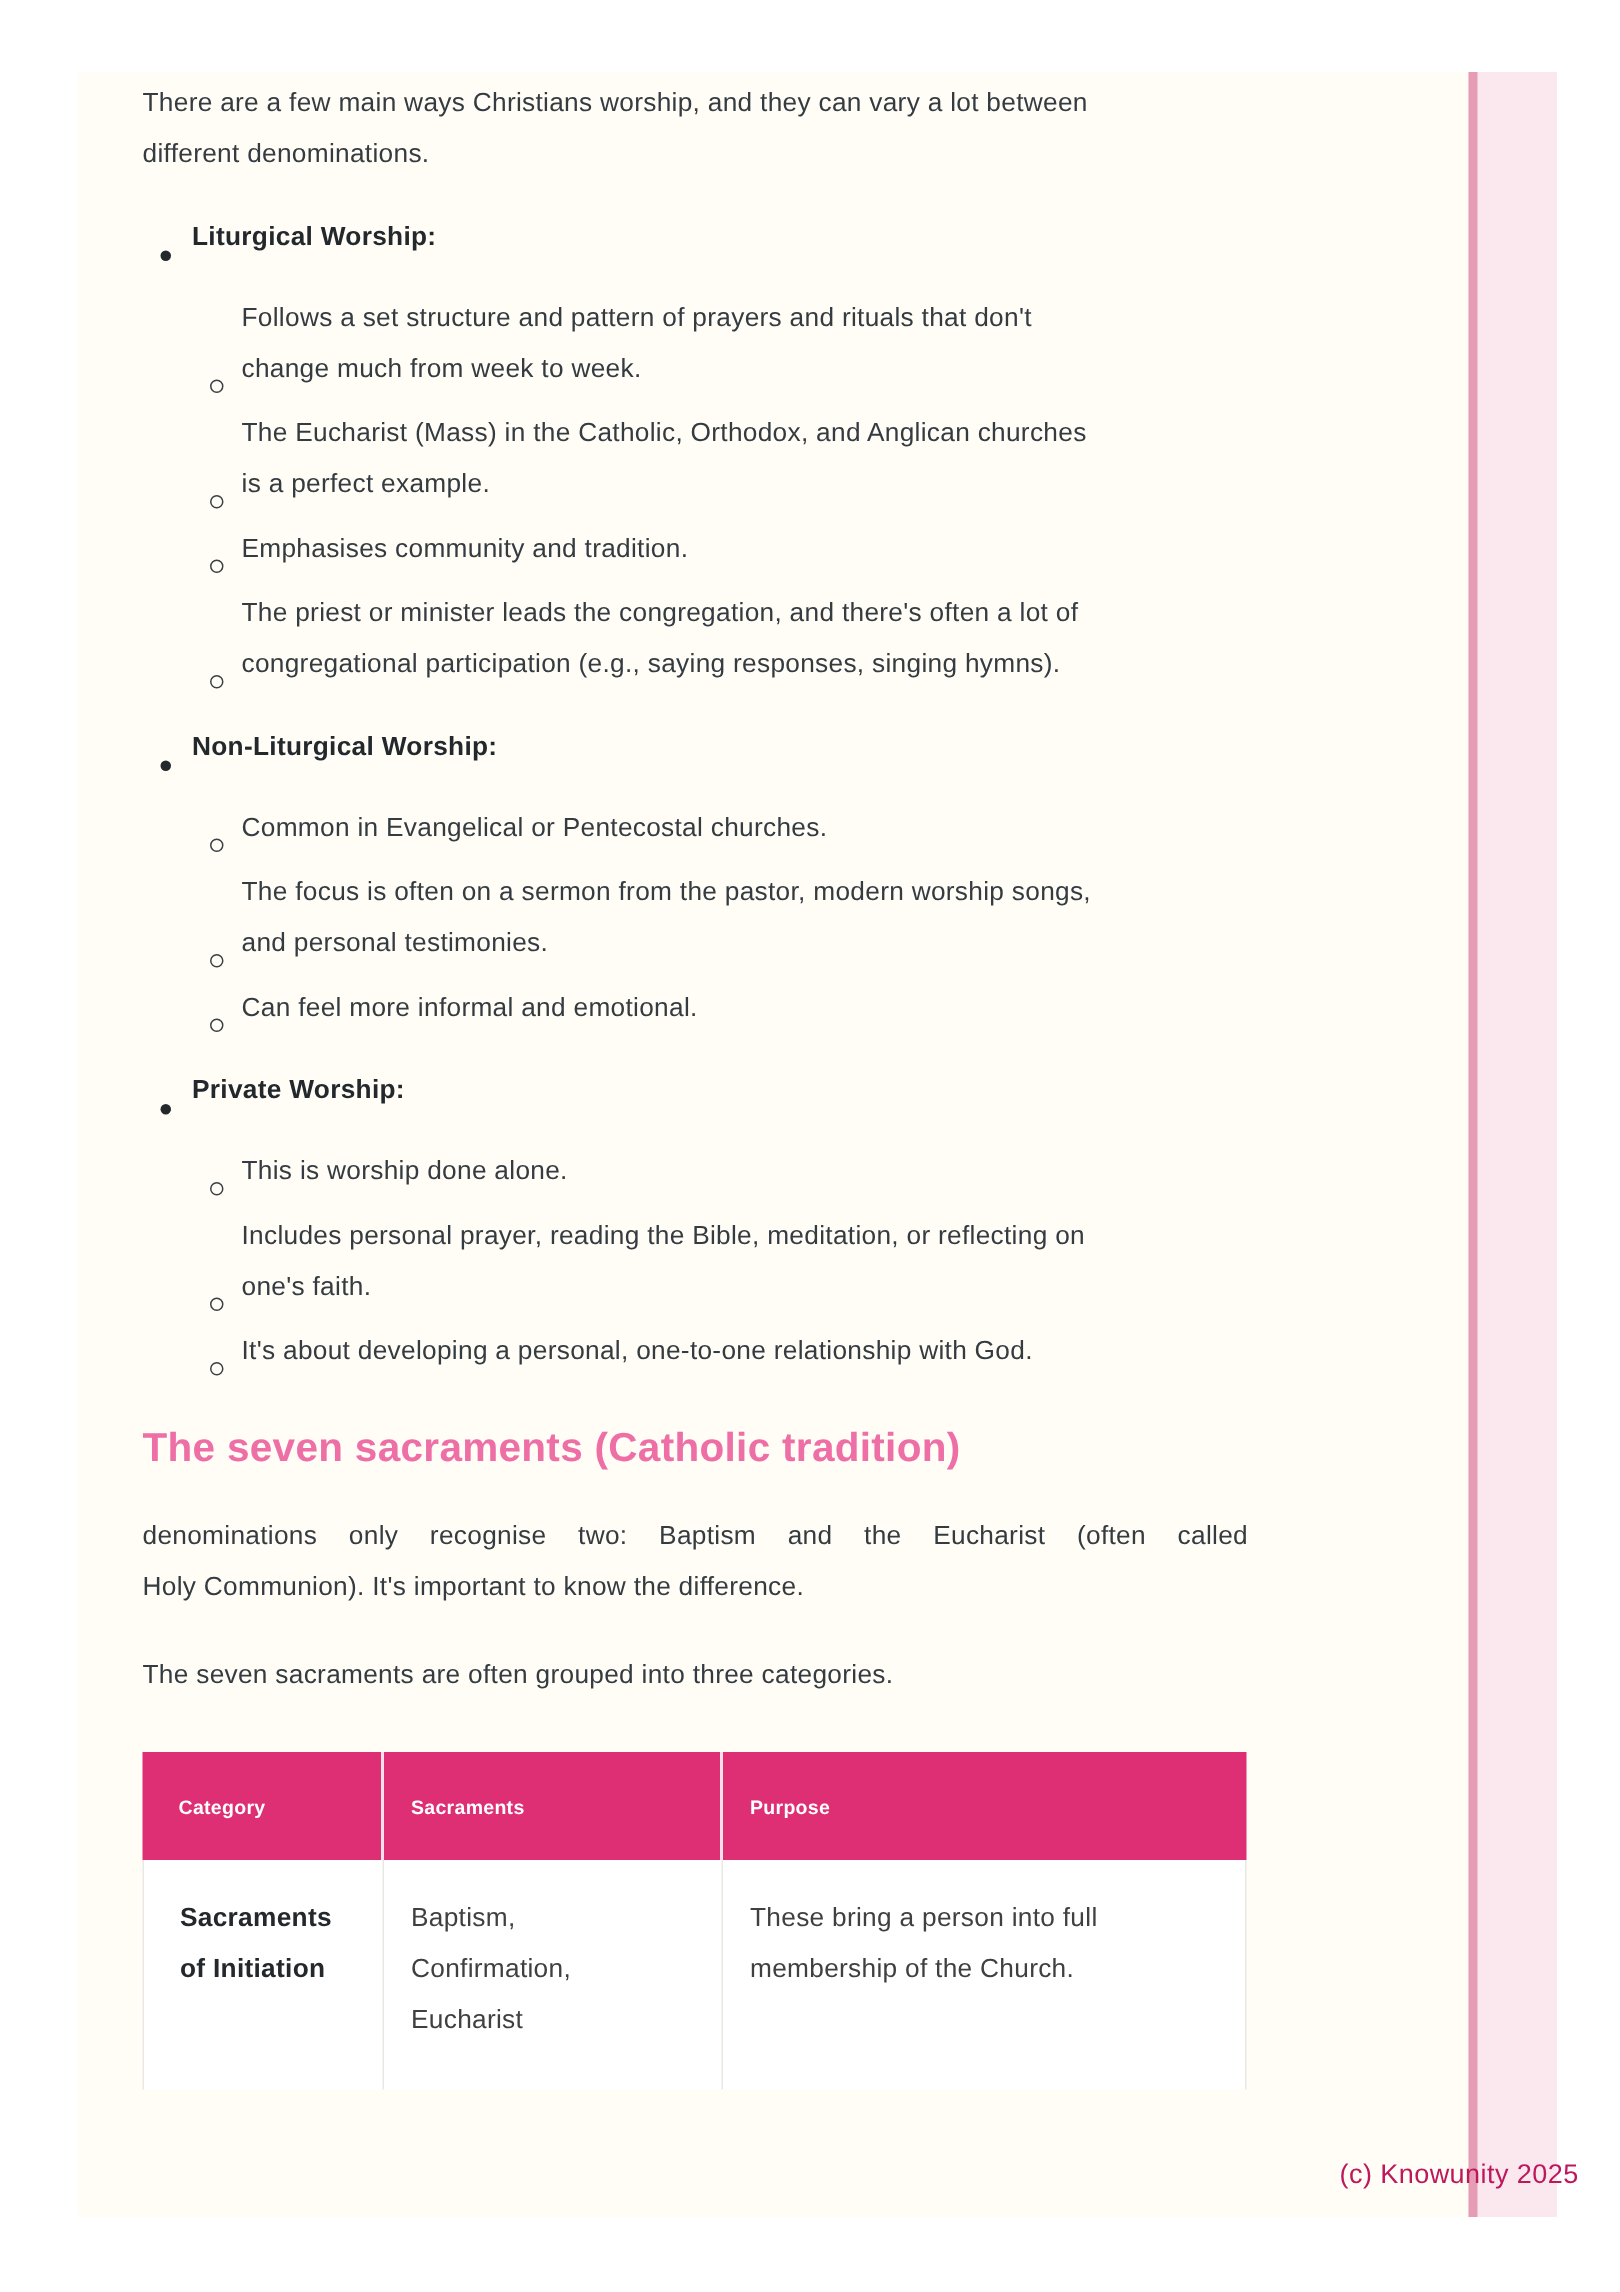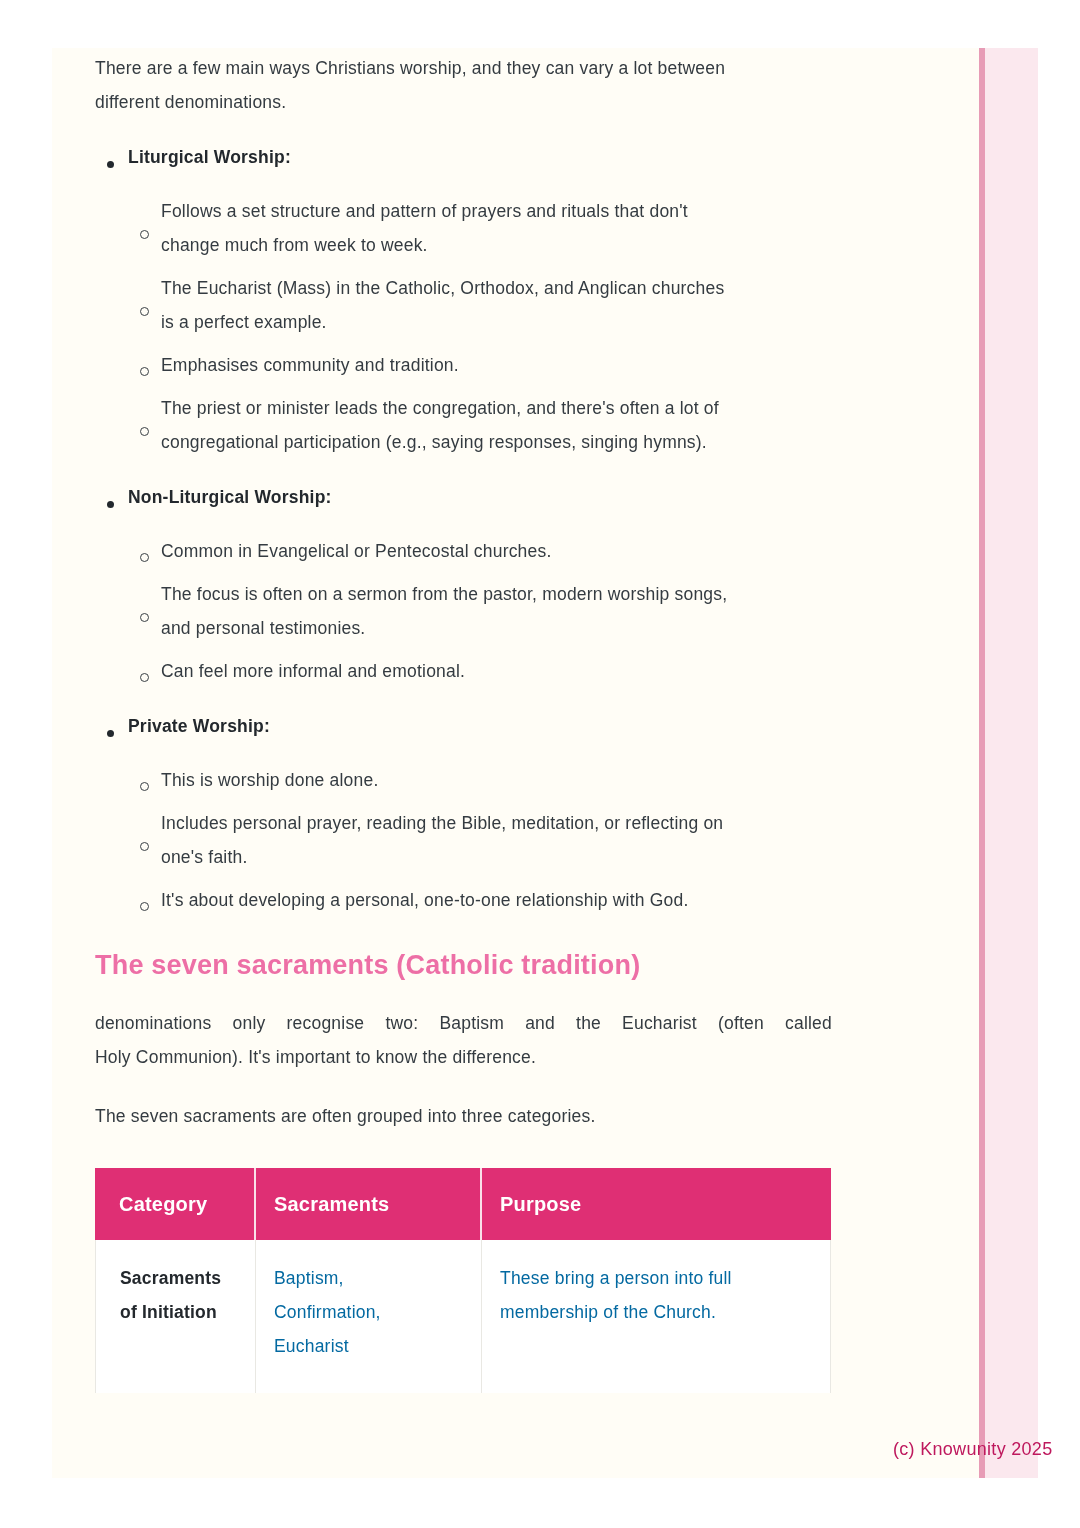--- a/index.html
+++ b/index.html
@@ -32,21 +32,21 @@
   .para {
     font-size: 17.5px;
     line-height: 34px;
     letter-spacing: 0.2px;
     color: #343B41;
     margin: 0;
     white-space: pre-line;
   }
   .bold { font-weight: bold; color: #23282D; }
   .intro { margin-top: 3px; }
-  .li { display: flex; align-items: center; }
+  .li { display: flex; align-items: flex-end; }
   .l1 { padding-left: 12px; margin-top: 21px; }
   .l1 .marker-col { flex: 0 0 21px; }
   .l2 { padding-left: 45px; }
   .l2 .marker-col { flex: 0 0 21px; }
   .sub { margin-top: 20px; }
   .sub .li + .li { margin-top: 9px; }
   .dot {
     display: block;
     width: 7px; height: 7px;
     border-radius: 50%;
@@ -78,21 +78,21 @@
   .tbl { margin-top: 35px; width: 736px; }
   .thead {
     display: grid;
     grid-template-columns: 159px 226px 351px;
     background: #DF2F74;
     height: 72px;
   }
   .th {
     color: #ffffff;
     font-weight: bold;
-    font-size: 20px;
+    font-size: 13px;
     letter-spacing: 0.2px;
     display: flex;
     align-items: center;
     padding-left: 24px;
     box-sizing: border-box;
   }
   .th + .th {
     border-left: 2px solid rgba(255,255,255,0.85);
     padding-left: 18px;
   }
@@ -100,21 +100,21 @@
     display: grid;
     grid-template-columns: 159px 226px 351px;
     background: #ffffff;
     border-left: 1px solid #E9E8E3;
     border-right: 1px solid #E9E8E3;
   }
   .td {
     font-size: 17.5px;
     line-height: 34px;
     letter-spacing: 0.2px;
-    color: #0369a1;
+    color: #404040;
     padding: 21px 8px 30px 24px;
     box-sizing: border-box;
     white-space: pre-line;
     min-height: 153px;
   }
   .td + .td {
     border-left: 1px solid #E9E8E3;
     padding-left: 18px;
   }
   .td.cat { font-weight: bold; color: #23282D; }

